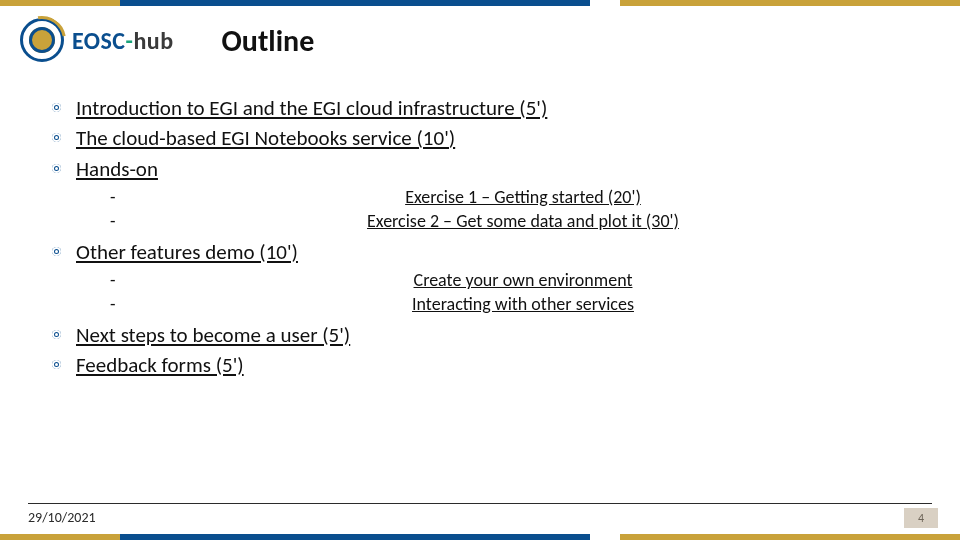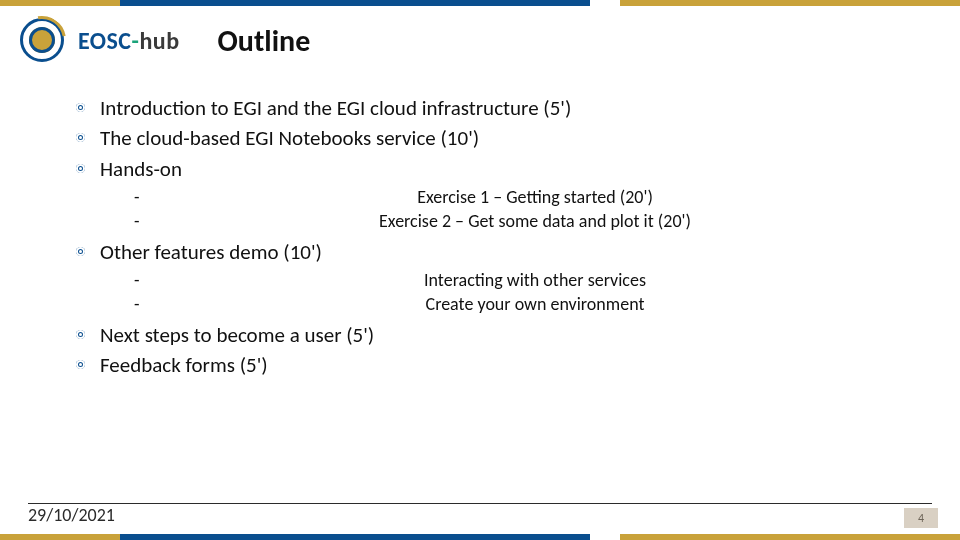--- a/index.html
+++ b/index.html
@@ -8,46 +8,46 @@
 
   .band { position: absolute; left: 0; width: 960px; height: 6px; }
   .band .seg { height: 100%; display: inline-block; vertical-align: top; }
   .band .a { width: 120px; background: #c9a23a; }
   .band .b { width: 470px; background: #0a4e8e; }
   .band .c { width: 30px;  background: #ffffff; }
   .band .d { width: 340px; background: #c9a23a; }
   .top-band { top: 0; }
   .bot-band { bottom: 0; }
 
-  .header { position: absolute; top: 18px; left: 20px; display: flex; align-items: center; gap: 14px; }
+  .header { position: absolute; top: 18px; left: 20px; display: flex; align-items: center; gap: 8px; }
   .logo { width: 44px; height: 44px; position: relative; }
   .logo-outer { position: absolute; inset: 0; border: 3px solid #0a4e8e; border-radius: 50%; }
   .logo-arc { position: absolute; inset: -2px; border: 3px solid transparent; border-top-color: #c9a23a; border-radius: 50%; transform: rotate(35deg); }
   .logo-core { position: absolute; top: 9px; left: 9px; width: 26px; height: 26px; background: #c9a23a; border-radius: 50%; box-shadow: 0 0 0 3px #0a4e8e inset; }
   .brand { font-size: 24px; font-weight: 600; color: #0a4e8e; letter-spacing: 0.5px; }
   .brand .dash { color: #1aa37a; font-weight: 700; }
   .brand .hub { color: #3a3a3a; font-weight: 600; }
-  .title { font-size: 30px; font-weight: 700; color: #111; margin-left: 24px; }
+  .title { font-size: 30px; font-weight: 700; color: #111; margin-left: 40px; }
 
-  .content { position: absolute; top: 94px; left: 76px; right: 40px; color: #111; }
+  .content { position: absolute; top: 94px; left: 52px; right: 40px; color: #111; text-decoration: underline; }
   ul.main { list-style: none; }
   ul.main > li { font-size: 21px; line-height: 1.35; padding-left: 24px; position: relative; margin-bottom: 2px; }
   ul.main > li::before {
     content: ""; position: absolute; left: 0; top: 9px; width: 9px; height: 9px;
     border-radius: 50%; background: #0a4e8e; box-shadow: 0 0 0 2px #fff inset, 0 0 0 0 #0a4e8e;
   }
   ul.main > li::after {
     content: ""; position: absolute; left: 3px; top: 12px; width: 3px; height: 3px; background: #fff; border-radius: 50%;
   }
   ul.sub { list-style: none; margin: 2px 0 4px 34px; text-align: center; }
   ul.sub > li { font-size: 18px; line-height: 1.35; padding-left: 16px; position: relative; }
   ul.sub > li::before { content: "-"; position: absolute; left: 0; top: 0; color: #111; }
 
   .footer-line { position: absolute; left: 28px; right: 28px; bottom: 36px; height: 1px; background: #2b2b2b; }
-  .footer-date { position: absolute; left: 28px; bottom: 14px; font-size: 18px; color: #2b2b2b; }
+  .footer-date { position: absolute; left: 28px; bottom: 14px; font-size: 14px; color: #2b2b2b; }
   .footer-page { position: absolute; right: 22px; bottom: 12px; width: 34px; height: 20px; background: #d9d0c3; color: #6d6458; font-size: 12px; display: flex; align-items: center; justify-content: center; }
 </style>
 </head>
 <body>
 
 <div class="slide">
 
   <div class="band top-band">
     <span class="seg a"></span><span class="seg b"></span><span class="seg c"></span><span class="seg d"></span>
   </div>
@@ -64,27 +64,27 @@
     <div class="title">Outline</div>
   </div>
 
   <div class="content">
     <ul class="main">
       <li><span>Introduction to EGI and the EGI cloud infrastructure (5')</span></li>
       <li><span>The cloud-based EGI Notebooks service (10')</span></li>
       <li><span>Hands-on</span>
         <ul class="sub">
           <li><span>Exercise 1 – Getting started (20')</span></li>
-          <li><span>Exercise 2 – Get some data and plot it (20')</span></li>
+          <li><span>Exercise 2 – Get some data and plot it (30')</span></li>
         </ul>
       </li>
       <li><span>Other features demo (10')</span>
         <ul class="sub">
+          <li><span>Create your own environment</span></li>
           <li><span>Interacting with other services</span></li>
-          <li><span>Create your own environment</span></li>
         </ul>
       </li>
       <li><span>Next steps to become a user (5')</span></li>
       <li><span>Feedback forms (5')</span></li>
     </ul>
   </div>
 
   <div class="footer-line"></div>
   <div class="footer-date">29/10/2021</div>
   <div class="footer-page">

